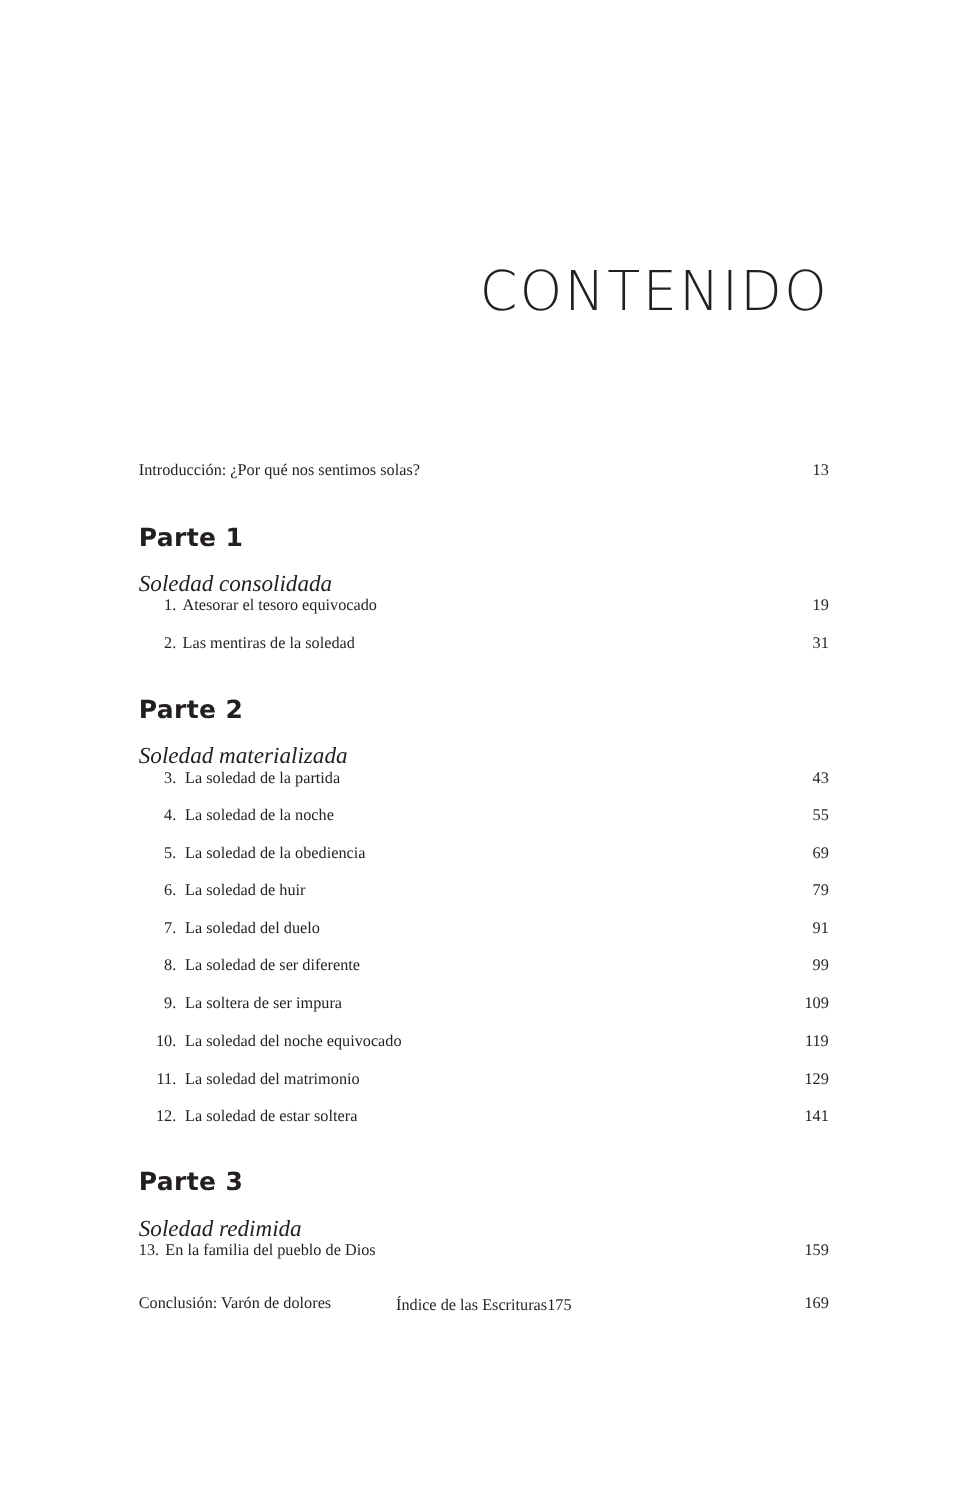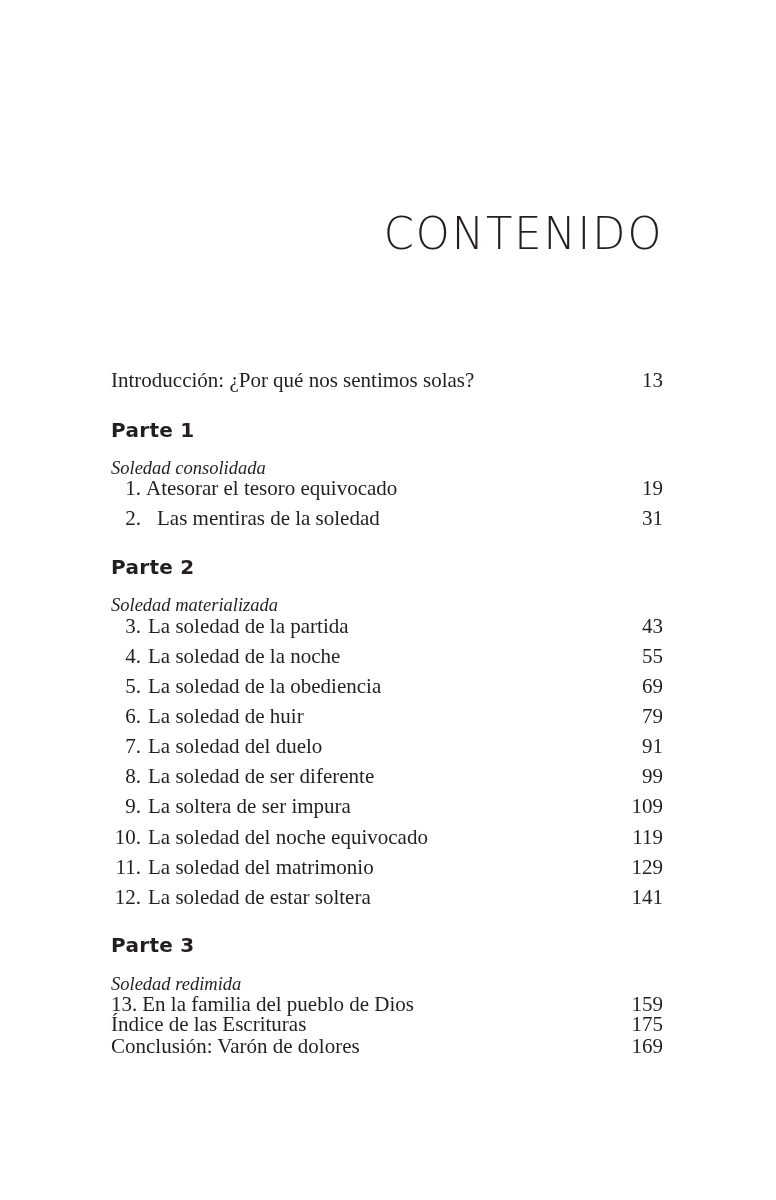--- a/index.html
+++ b/index.html
@@ -41,21 +41,21 @@
     }
     .row {
       position: absolute;
       left: 0;
       width: 552px;
       height: 26px;
       display: flex;
       justify-content: space-between;
       align-items: baseline;
       font-family: "Liberation Serif", serif;
-      font-size: 21px;
+      font-size: 13px;
       color: #231f20;
     }
     .row .label { white-space: nowrap; display: flex; }
     .row .num {
       display: inline-block;
       text-align: right;
       white-space: nowrap;
     }
     .row.indent .num { width: 30px; }
     .row.indent .text { margin-left: 7px; }
@@ -101,21 +101,21 @@
     <div class="row indent" style="top:476px;">
       <span class="label">
           <span class="num">1.</span>
           <span class="text" style="margin-left:5px">Atesorar el tesoro equivocado</span>
         </span>
       <span class="page-num">19</span>
     </div>
     <div class="row indent" style="top:506px;">
       <span class="label">
           <span class="num">2.</span>
-          <span class="text" style="margin-left:16px">Las mentiras de la soledad</span>
+          <span class="text" style="margin-left:5px">Las mentiras de la soledad</span>
         </span>
       <span class="page-num">31</span>
     </div>
 
     <div class="part-heading" style="top:555px;">Parte 2</div>
     <div class="part-subtitle" style="top:583px;">Soledad materializada</div>
 
     <div class="row indent" style="top:614px;">
       <span class="label">
           <span class="num">3.</span>
@@ -196,19 +196,19 @@
           <span class="text">En la familia del pueblo de Dios</span>
         </span>
       <span class="page-num">159</span>
     </div>
 
     <div class="row" style="top:1034px;">
       <span class="label">Conclusión: Varón de dolores</span>
       <span class="page-num">169</span>
     </div>
 
-    <div class="row" style="top:1012px;">
+    <div class="row" style="top:1036px;justify-content:center;">
       <span class="label">Índice de las Escrituras</span>
       <span class="page-num">175</span>
     </div>
 
   </div>
 </div>
 
 </body></html>

